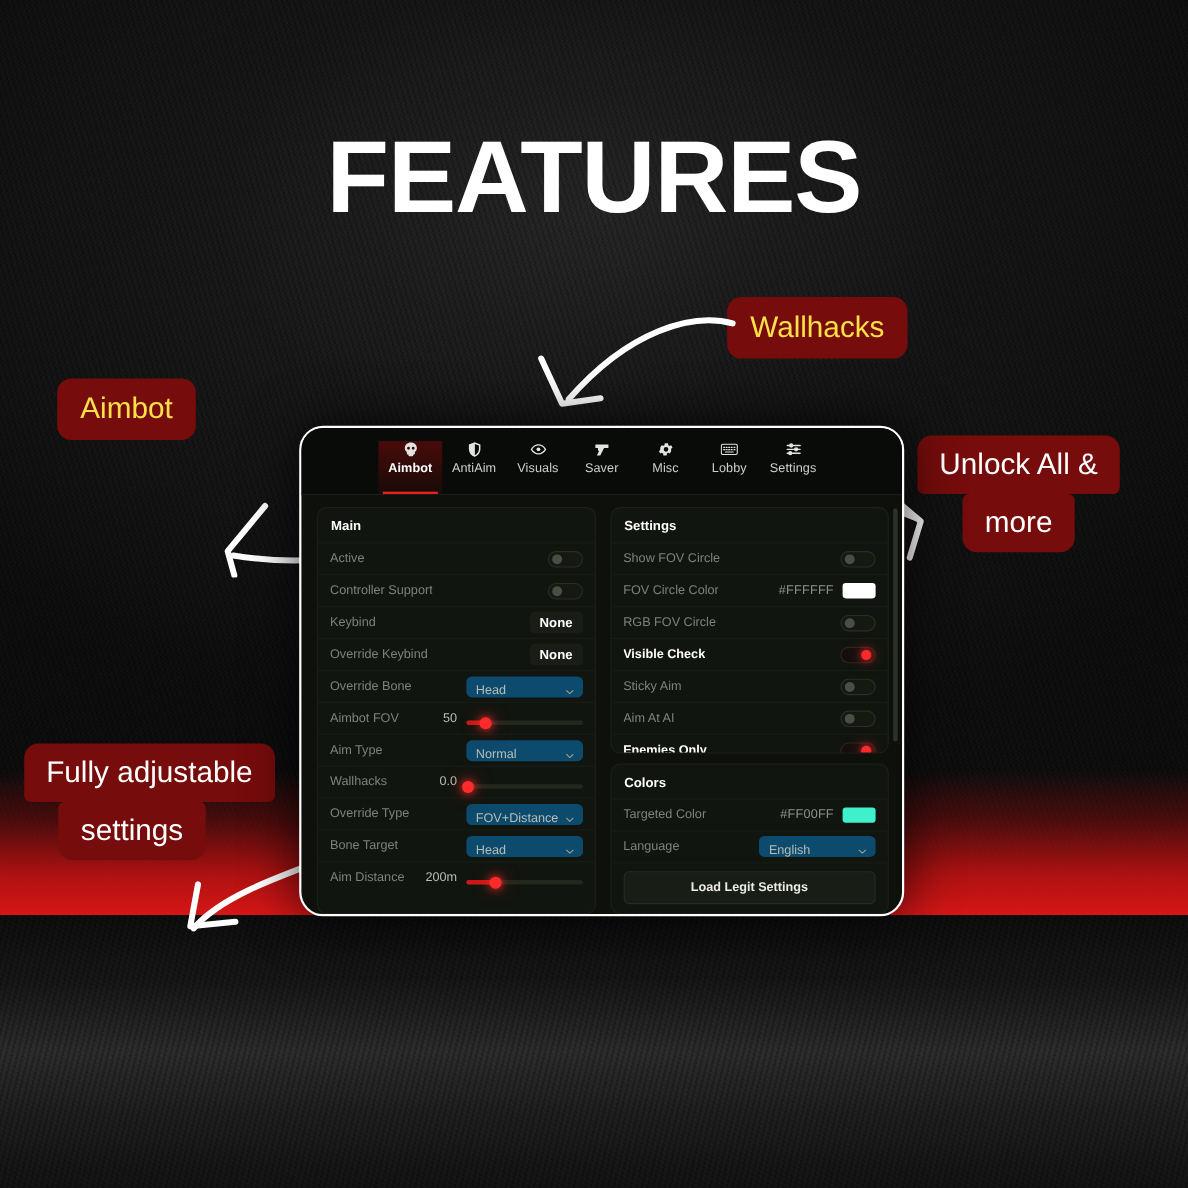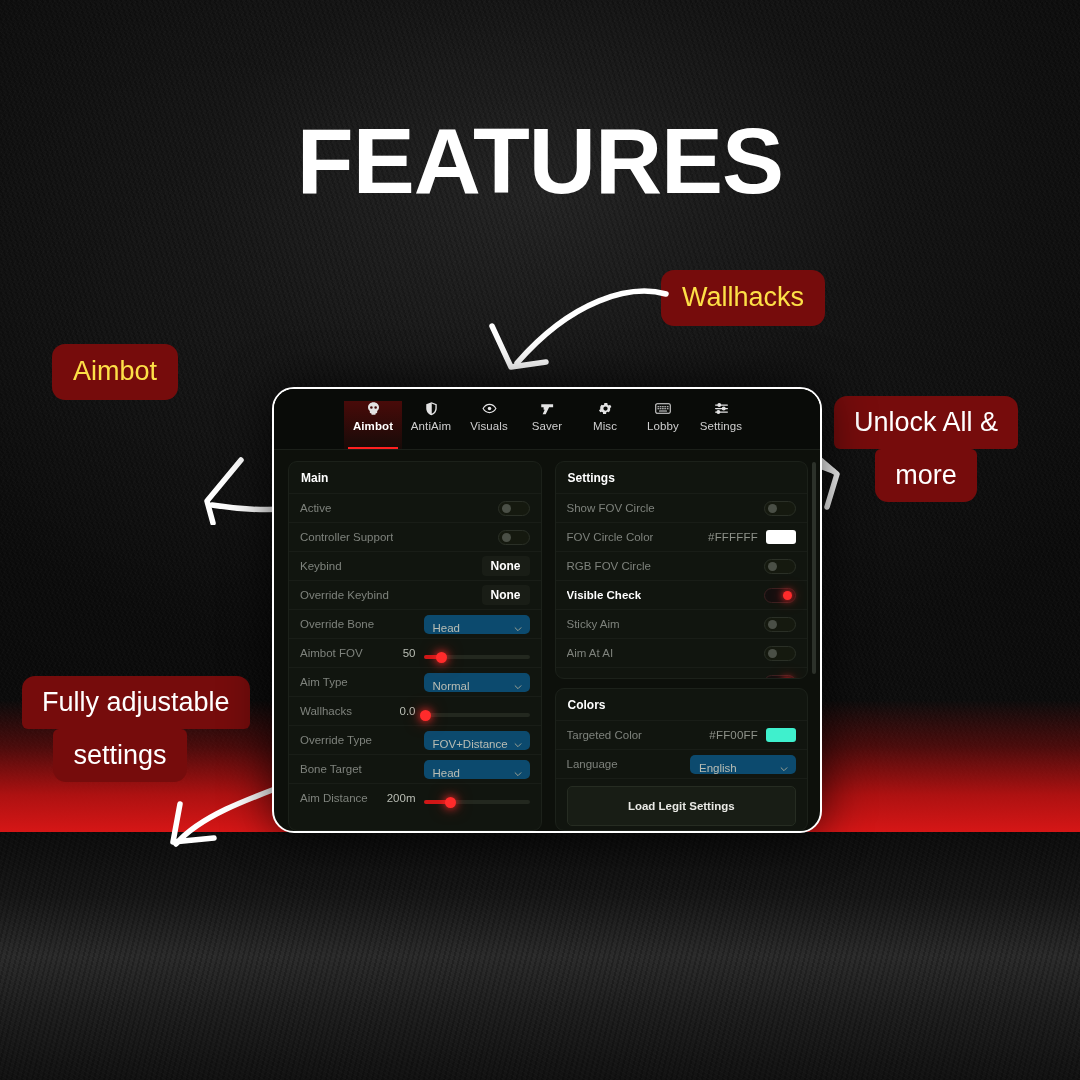--- a/index.html
+++ b/index.html
@@ -271,21 +271,21 @@
   
   .btnrow { padding: 7px 11px 8px 11px; border-top: 1px solid #191d17; }
   .bigbtn {
     width: 100%;
     background: #181d15;
     border: 1px solid #262c22;
     border-radius: 5px;
     color: #eaeae6;
     font-size: 11.5px;
     font-weight: 700;
-    height: 40px;
+    height: 30px;
     display: flex; align-items: center; justify-content: center;
     font-family: "Liberation Sans", sans-serif;
   }
 
   
   #scrollbar {
     position: absolute;
     right: 4px; top: 12px;
     width: 4px; height: 212px;
     background: #2c312a;

